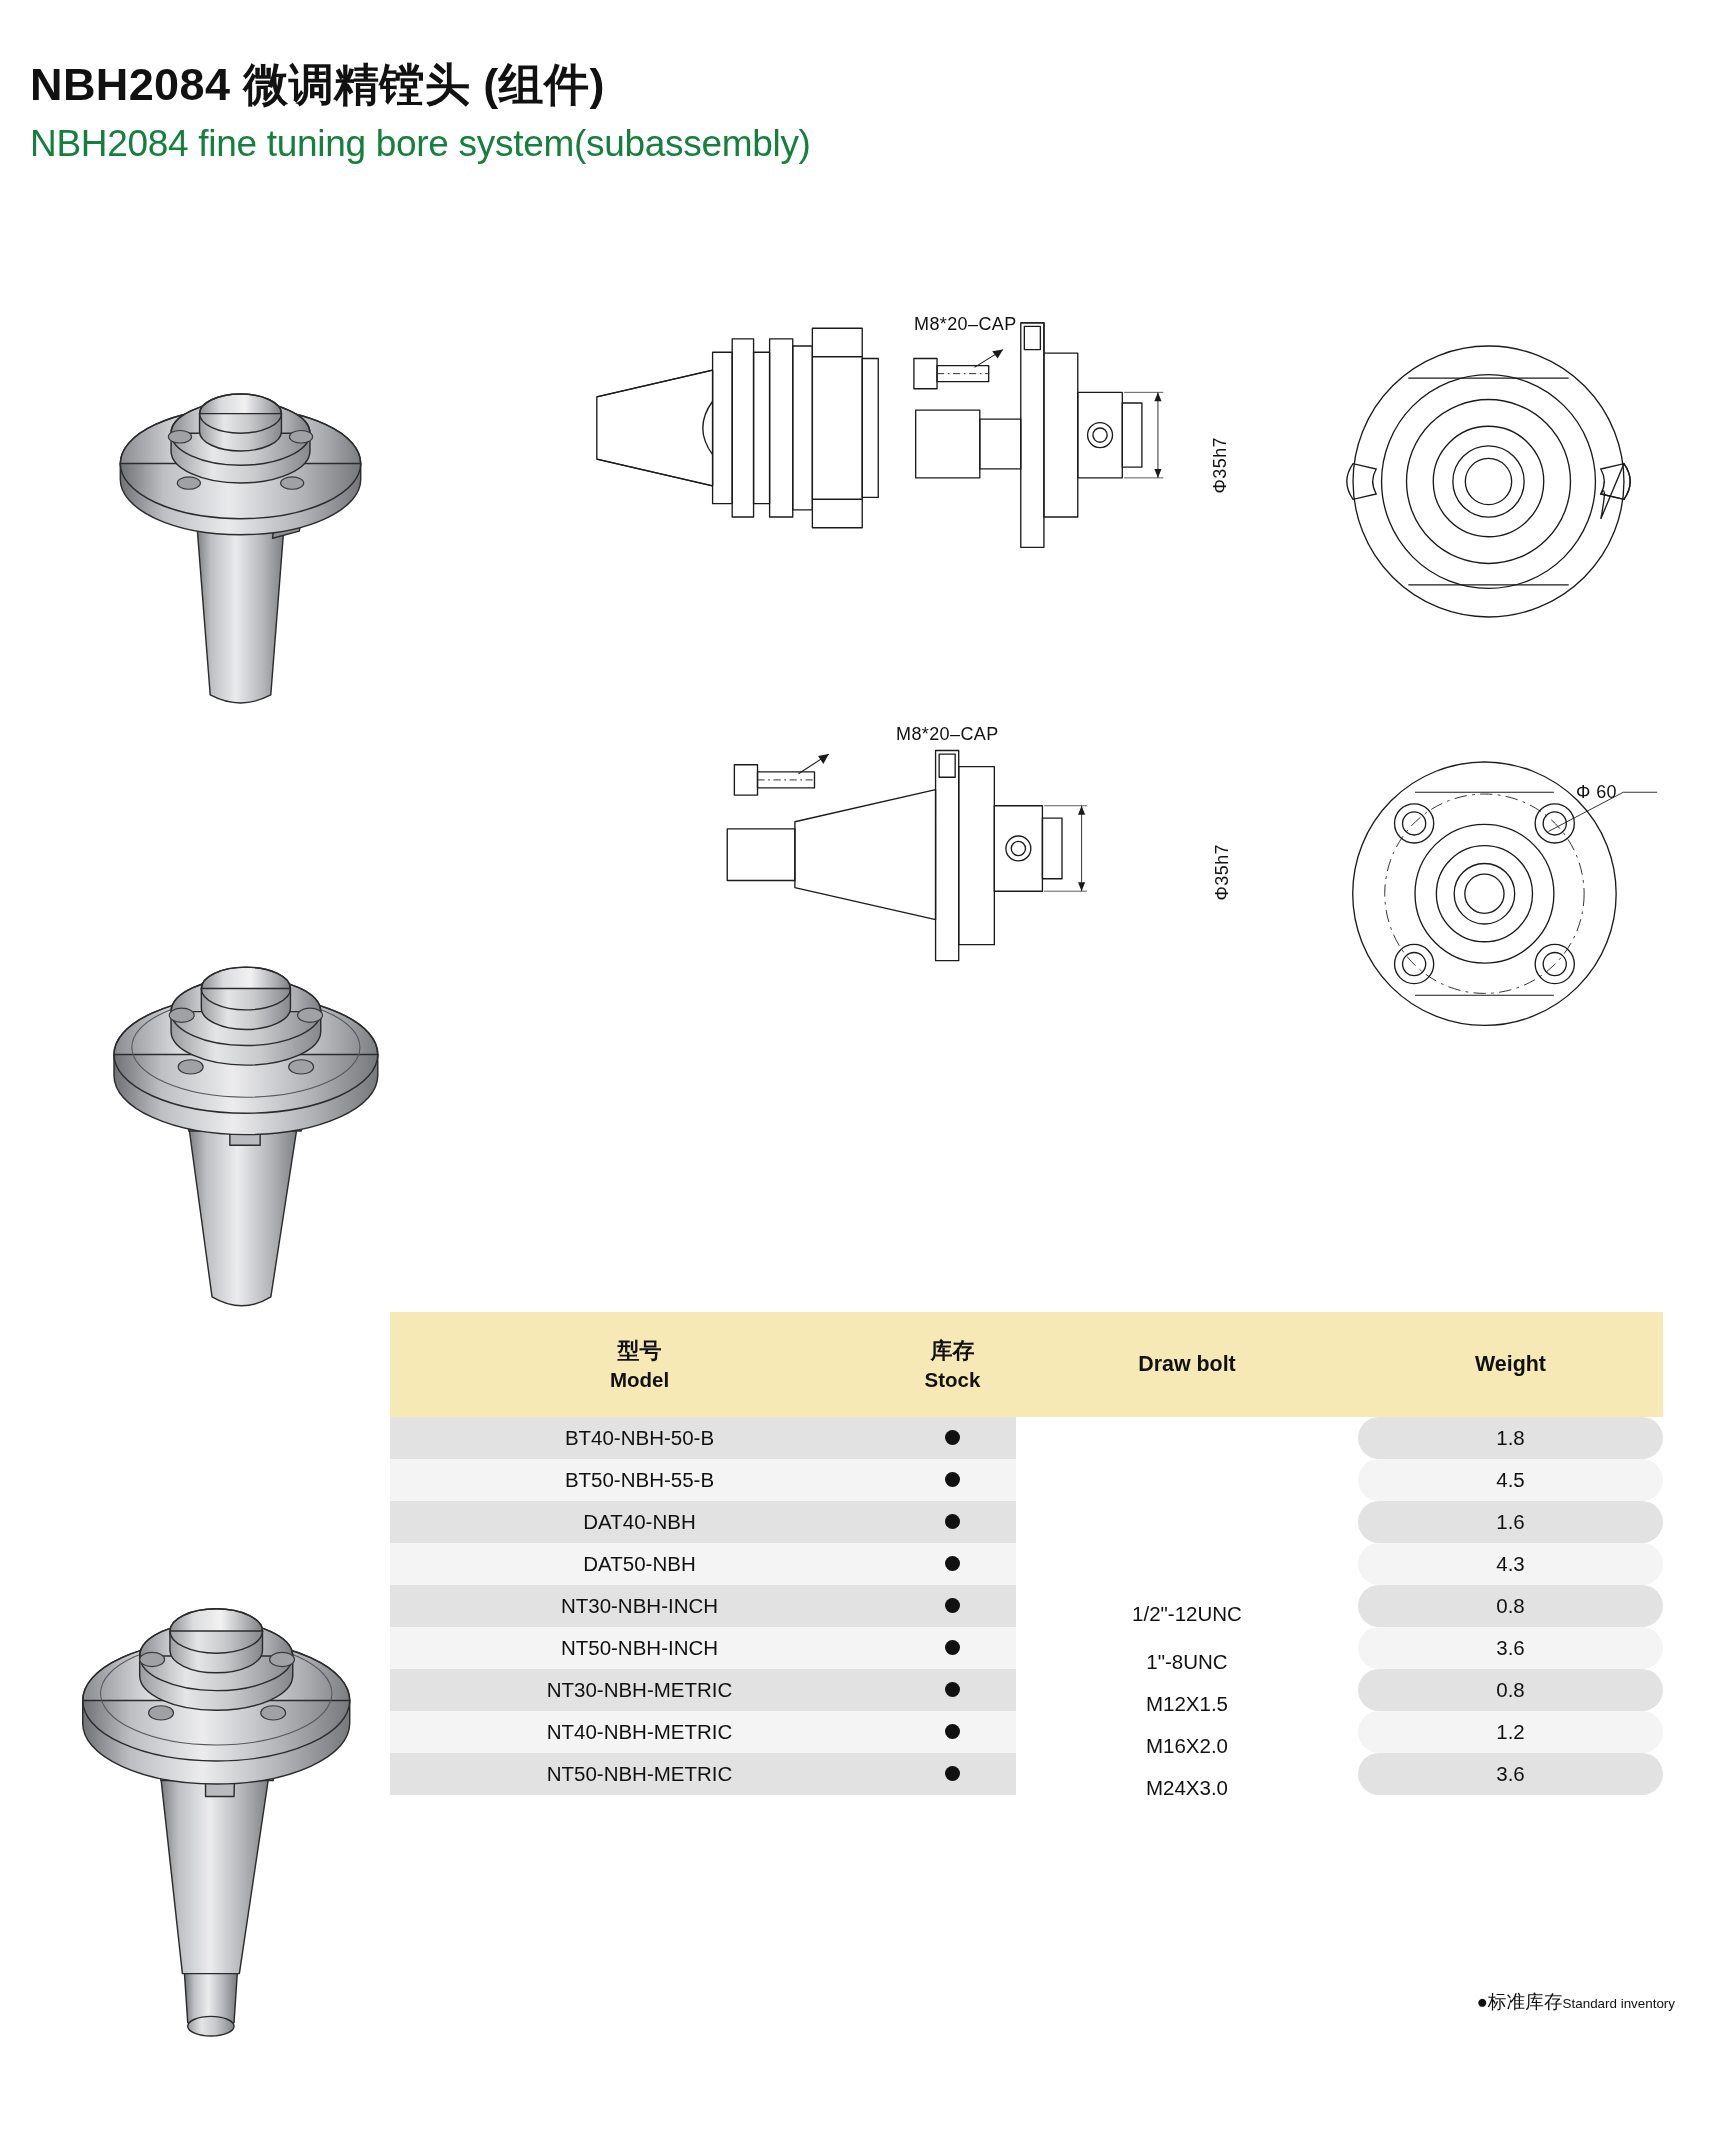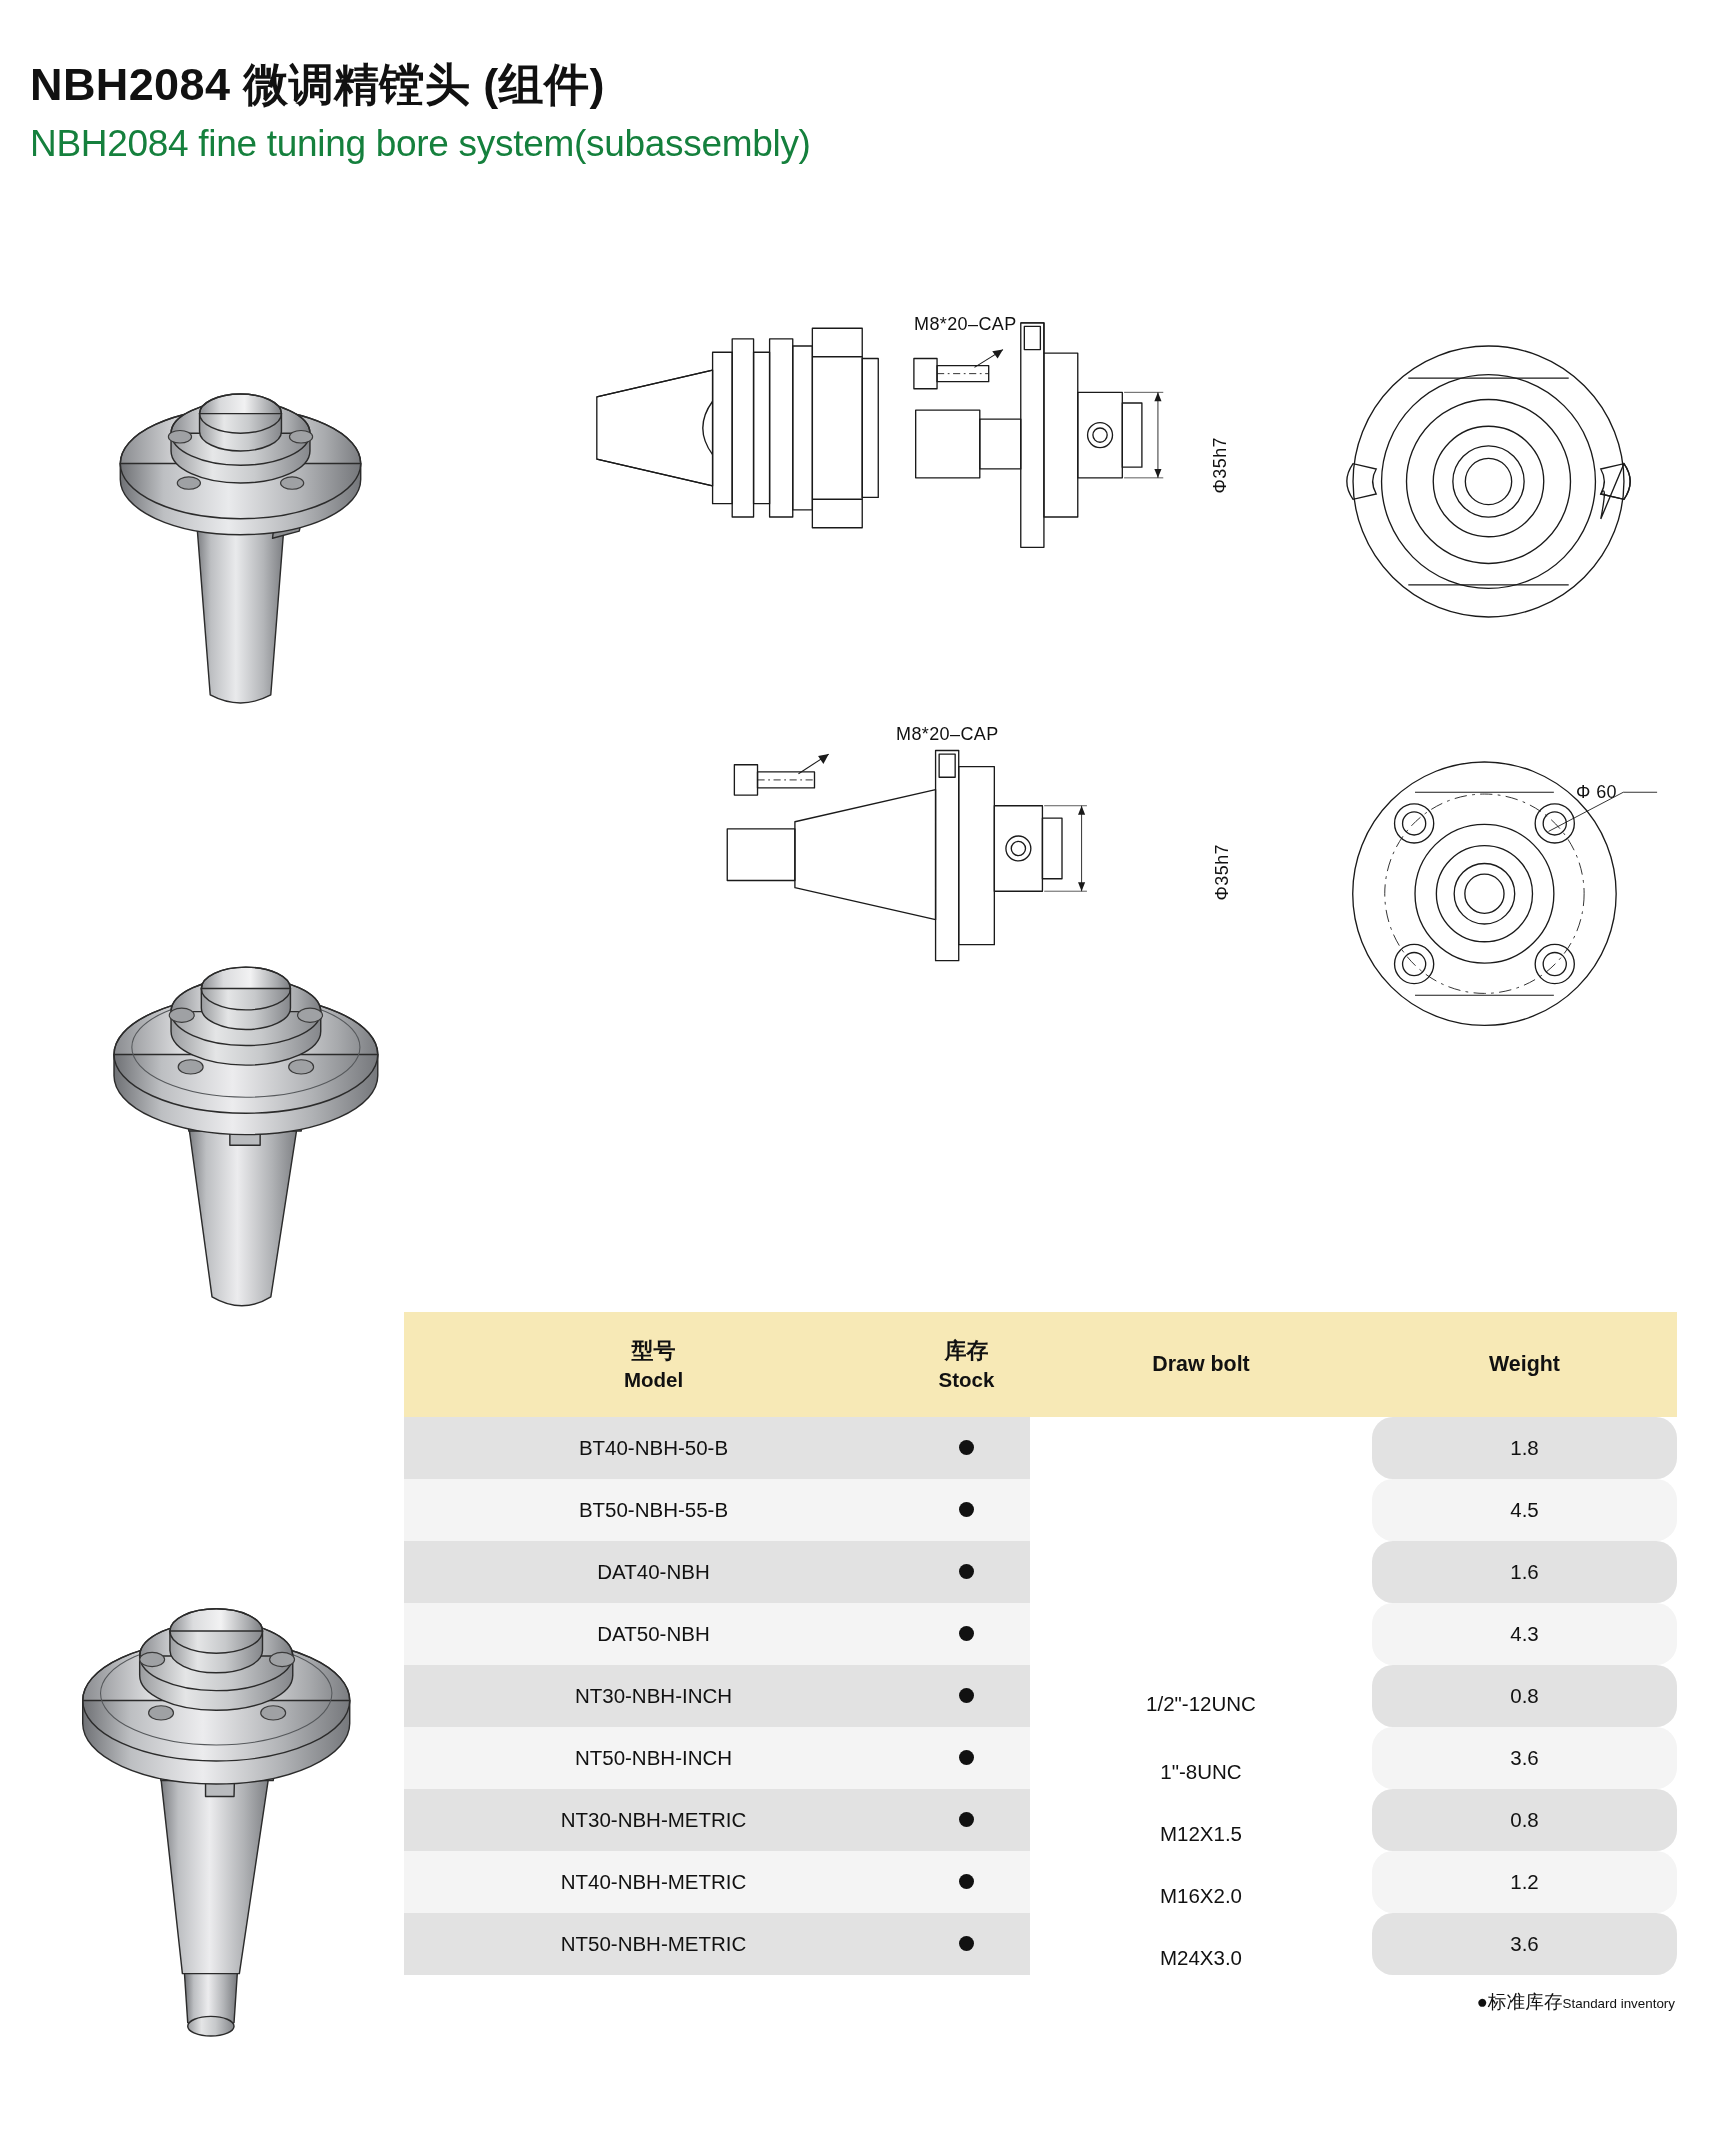--- a/index.html
+++ b/index.html
@@ -57,21 +57,21 @@
     white-space: nowrap;
   }
   .dwg-label.vertical {
     writing-mode: vertical-rl;
     transform: rotate(180deg);
   }
 
   
   .table-wrap {
     position: absolute;
-    left: 404px;
+    left: 390px;
     top: 1312px;
     width: 1273px;
   }
   table.spec {
     border-collapse: collapse;
     width: 1273px;
     table-layout: fixed;
   }
   table.spec th {
     background: #f7e9b6;
@@ -90,21 +90,21 @@
     font-weight: 700;
     line-height: 1.35;
   }
   table.spec th .en {
     display: block;
     font-size: 20.5px;
     font-weight: 700;
     line-height: 1.35;
   }
   table.spec td {
-    height: 62px;
+    height: 42px;
     font-size: 20.5px;
     text-align: center;
     vertical-align: middle;
     padding: 0;
     color: #111;
     border: none;
   }
   table.spec tbody tr:nth-child(odd) td.shade {
     background: #e2e2e2;
   }

